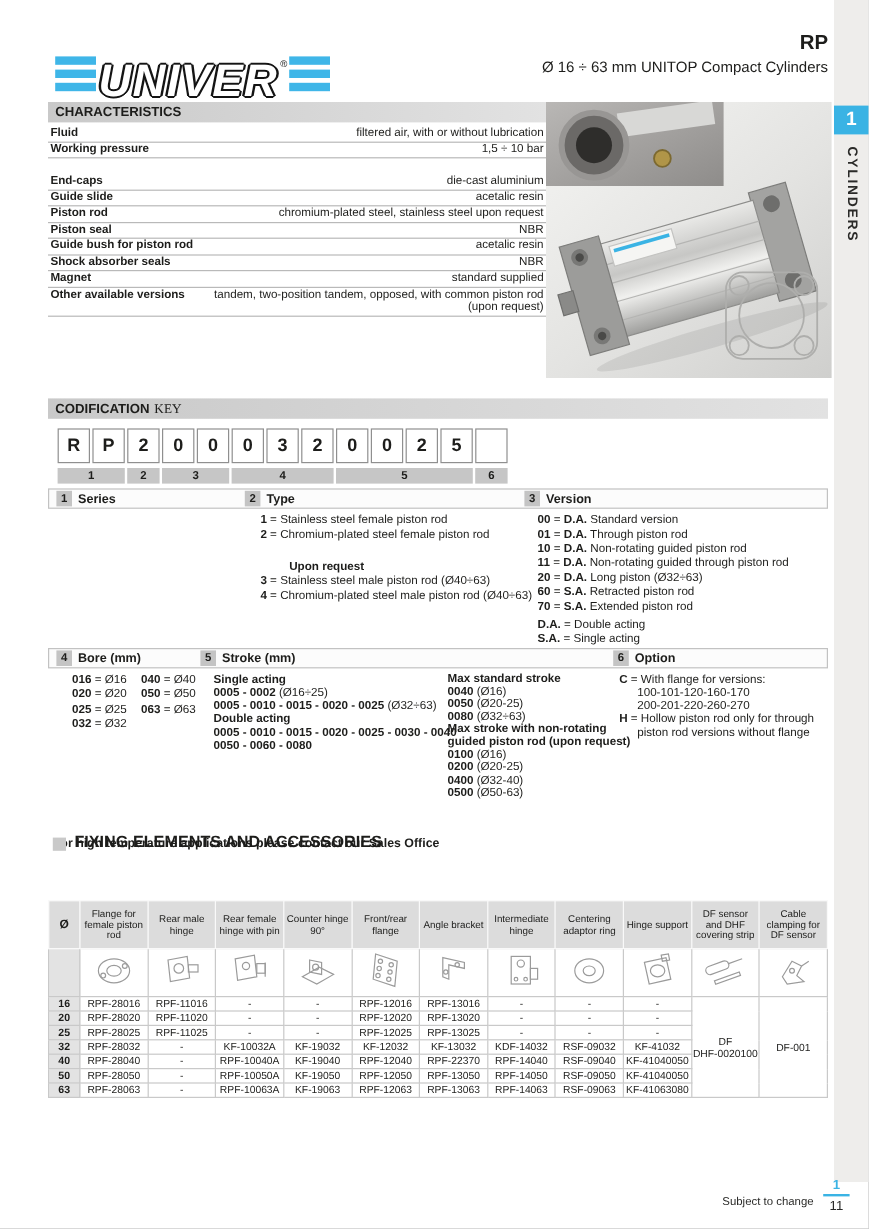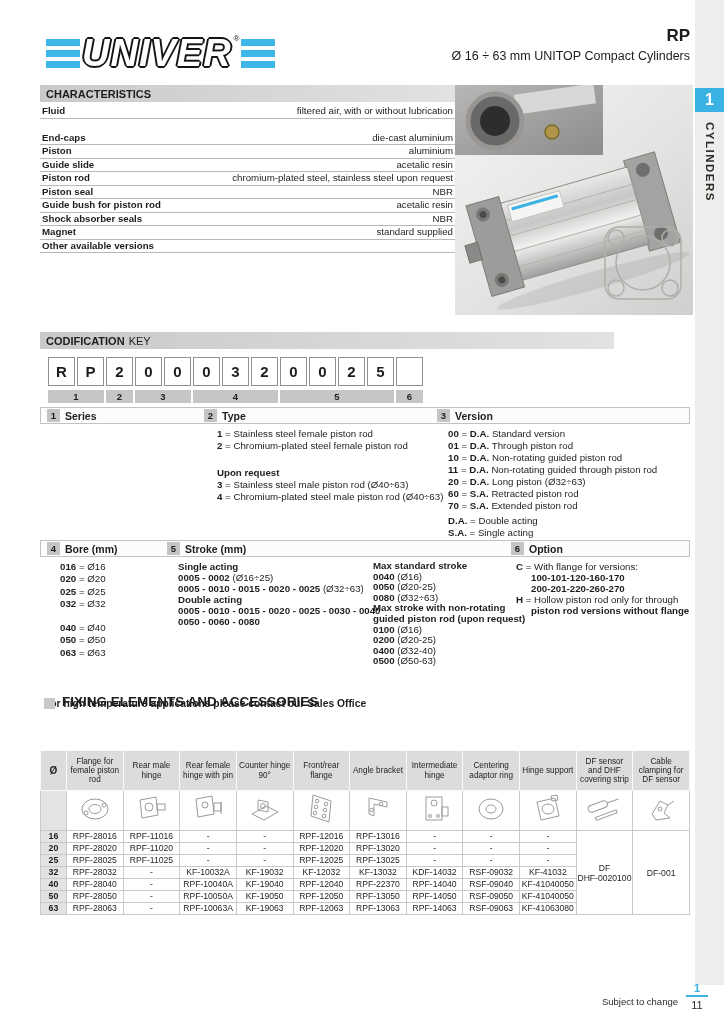--- a/index.html
+++ b/index.html
@@ -8,38 +8,38 @@
           color:#1d1d1b; overflow:hidden; }
 
   
   .right-strip { position:absolute; top:0; right:0; width:29px; height:985px; background:#eeedeb; }
   .chapter-tab { position:absolute; top:88px; right:0; width:29px; height:24px; background:#3ab3e4;
                  color:#fff; font-weight:bold; font-size:16px; display:flex; align-items:center; justify-content:center; }
   .vertical-label { position:absolute; top:122px; right:8px; writing-mode:vertical-rl;
                     font-weight:bold; font-size:11.5px; letter-spacing:1.5px; color:#2a2a28; }
 
   
-  .logo { position:absolute; top:32px; left:46px; display:flex; align-items:center; }
+  .logo { position:absolute; top:47px; left:46px; display:flex; }
   .stripes { display:flex; flex-direction:column; gap:4px; }
   .stripes i { display:block; width:34px; height:7px; background:#3fb6e8; }
   .logo-text { font-size:38px; font-weight:bold; font-style:italic; letter-spacing:1px; color:#fff;
                margin:0 2px; line-height:42px;
                text-shadow:-2px 0 #141414,2px 0 #141414,0 -2px #141414,0 2px #141414,
                            -1px -1px #141414,1px -1px #141414,-1px 1px #141414,1px 1px #141414; }
   .logo-reg { font-size:8px; align-self:flex-start; margin:2px 2px 0 0; color:#141414; }
 
   .rp-code { position:absolute; top:26px; right:34px; font-size:17px; font-weight:bold; text-align:right; }
   .rp-sub  { position:absolute; top:49px; right:34px; font-size:12.5px; }
 
   
   .sec-bar { position:absolute; height:17px; background:linear-gradient(to right,#c9c9c9,#e2e2e2);
              display:flex; align-items:center; padding-left:6px; font-size:11px; font-weight:bold; }
-  .bar-light { font-weight:normal; margin-left:4px; }
+  .bar-light { font-weight:normal; margin-left:4px;font-family:Liberation Serif, serif; }
   #char-bar { top:85px; left:40px; width:415px; }
-  #cod-bar  { top:332px; left:40px; width:574px; }
+  #cod-bar  { top:332px; left:40px; width:650px; }
 
   
   .char-rows { position:absolute; top:105px; left:40px; width:415px; font-size:9.7px; }
   .crow { display:flex; justify-content:space-between; align-items:baseline;
           border-bottom:1px solid #b9b9b9; padding:1px 2px; line-height:10.5px; min-height:12.5px; }
   .clabel { font-weight:bold; white-space:nowrap; padding-right:8px; }
   .cvalue { text-align:right; max-width:285px; }
   .char-gap { height:13px; }
 
   
@@ -61,28 +61,28 @@
   .sec-item { position:absolute; top:1px; height:13px; display:flex; align-items:center; gap:5px;
               font-size:10.5px; font-weight:bold; }
   .sec-num { width:13px; height:13px; background:#c4c4c4; display:flex; align-items:center; justify-content:center;
              font-size:9.5px; font-weight:bold; flex:0 0 13px; }
 
   .col { position:absolute; font-size:9.7px; }
   .line b { font-weight:bold; }
   #series-col  { top:428px; left:62px;  line-height:13px; }
   #series-col .indent { padding-left:27px; }
   #type-col    { top:428px; left:217px; line-height:12px; }
-  #type-col .req-label { margin-top:15px; font-weight:bold; }
+  #type-col .req-label { margin-top:15px; font-weight:bold;margin-left:24px; }
   #version-col { top:428px; left:448px; line-height:12px; }
   #version-col .legend { margin-top:3px; }
-  #bore-col    { top:561px; left:60px;  line-height:12.3px; display:flex; gap:12px;flex-direction:column; }
+  #bore-col    { top:561px; left:60px;  line-height:12.3px; display:flex; gap:12px; }
   #stroke-left { top:561px; left:178px; line-height:11px; }
   #stroke-right{ top:561px; left:373px; line-height:10.6px; }
   #option-col  { top:561px; left:516px; line-height:11px; }
-  #option-col .opt-ind { padding-left:15px;font-weight:bold; }
+  #option-col .opt-ind { padding-left:15px; }
 
   .note { position:absolute; top:698px; left:44px; font-size:10.3px; font-weight:bold; }
 
   .acc-title { position:absolute; top:694px; left:44px; display:flex; align-items:flex-end; gap:7px;
                font-size:13.5px; font-weight:bold; }
   .acc-bullet { width:11px; height:11px; background:#c9c9c9; }
 
   
   .acc-table { position:absolute; top:750px; left:40px; width:650px; border-collapse:collapse;
                table-layout:fixed; border:1px solid #9a9a9a; }
@@ -131,30 +131,30 @@
   </div>
   <div class="rp-code">RP</div>
   <div class="rp-sub">Ø 16 ÷ 63 mm UNITOP Compact Cylinders</div>
 
   <div class="sec-bar" id="char-bar">CHARACTERISTICS</div>
   <div class="char-rows">
     <div class="crow">
         <span class="clabel">Fluid</span>
         <span class="cvalue">filtered air, with or without lubrication</span>
       </div>
+    <div class="crow">
+        <span class="clabel">Working pressure</span>
+        <span class="cvalue">1,5 ÷ 10 bar</span>
+      </div>
     <div class="char-gap"></div>
     <div class="crow">
         <span class="clabel">End-caps</span>
         <span class="cvalue">die-cast aluminium</span>
       </div>
     <div class="crow">
-        <span class="clabel">Piston</span>
-        <span class="cvalue">aluminium</span>
-      </div>
-    <div class="crow">
         <span class="clabel">Guide slide</span>
         <span class="cvalue">acetalic resin</span>
       </div>
     <div class="crow">
         <span class="clabel">Piston rod</span>
         <span class="cvalue">chromium-plated steel, stainless steel upon request</span>
       </div>
     <div class="crow">
         <span class="clabel">Piston seal</span>
         <span class="cvalue">NBR</span>
@@ -166,20 +166,21 @@
     <div class="crow">
         <span class="clabel">Shock absorber seals</span>
         <span class="cvalue">NBR</span>
       </div>
     <div class="crow">
         <span class="clabel">Magnet</span>
         <span class="cvalue">standard supplied</span>
       </div>
     <div class="crow">
         <span class="clabel">Other available versions</span>
+        <span class="cvalue">tandem, two-position tandem, opposed, with common piston rod (upon request)</span>
       </div>
   </div>
 
   <div class="product">
     <svg width="238" height="230" viewBox="0 0 238 230">
       <defs>
         <linearGradient id="bodyg" x1="0" y1="0" x2="0" y2="1">
           <stop offset="0" stop-color="#e9e9e7"></stop>
             <stop offset="0.35" stop-color="#c7c7c5"></stop>
           <stop offset="0.6" stop-color="#f0f0ee"></stop>

